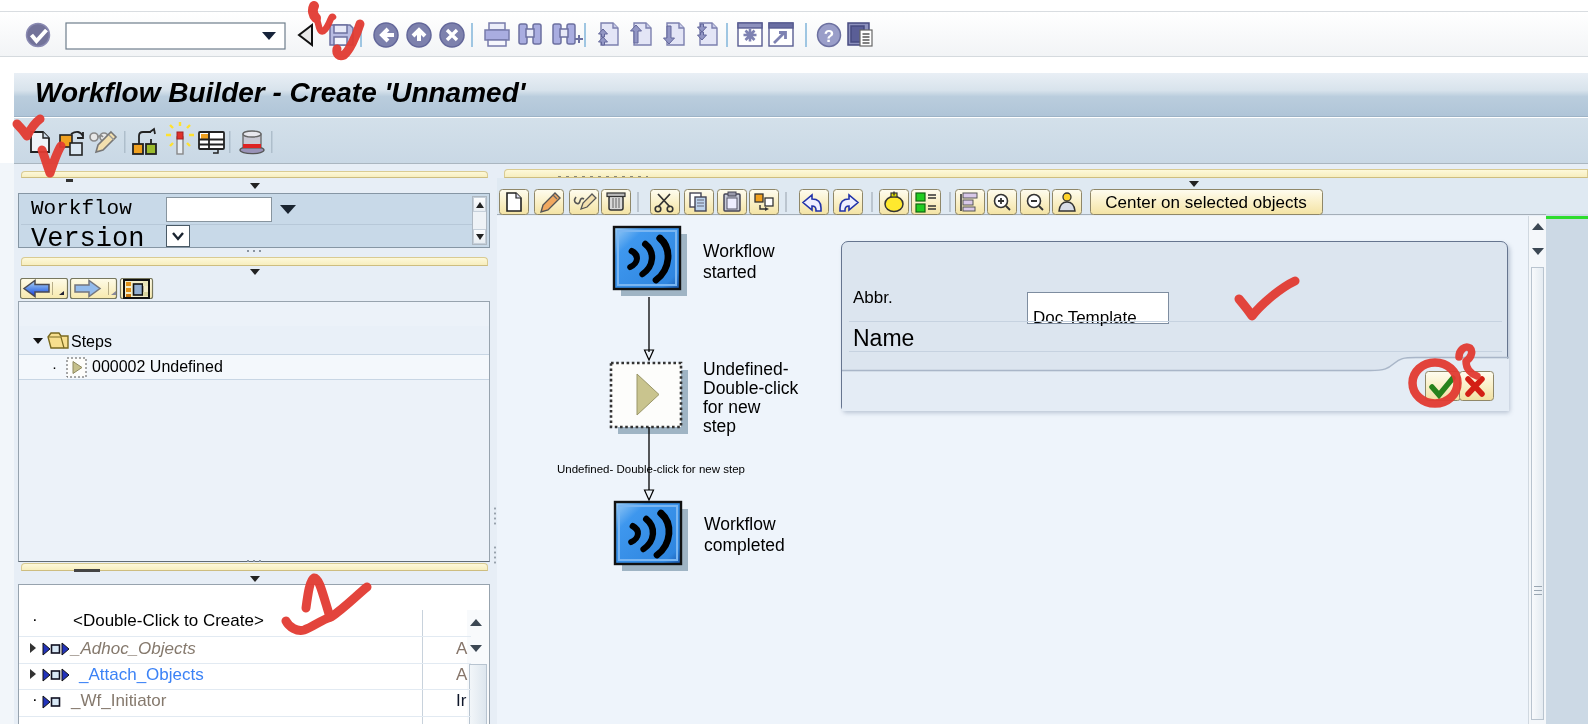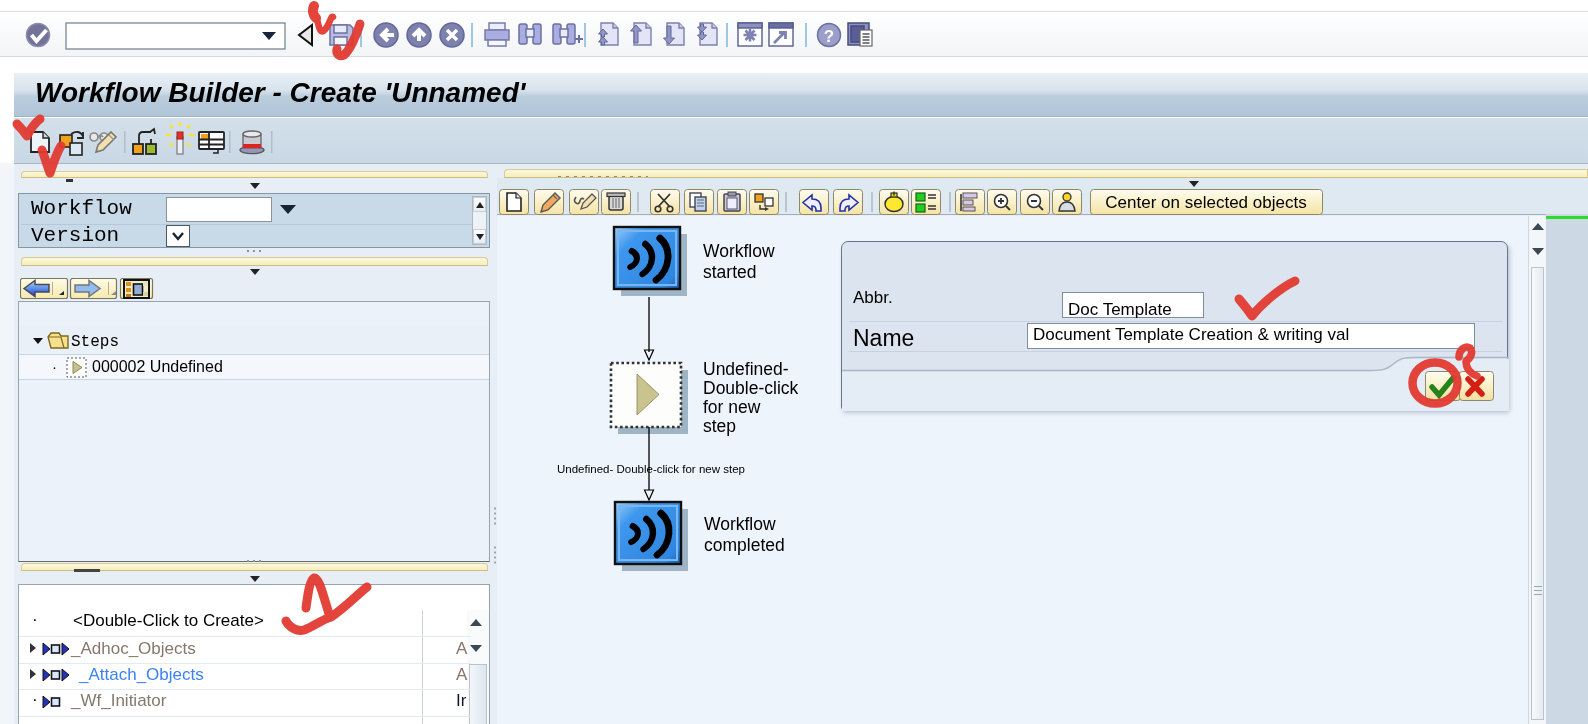--- a/index.html
+++ b/index.html
@@ -180,21 +180,21 @@
 
  <div class="abs yellowtray" style="left:7px;top:6px;width:467px;height:7px;"></div>
  <div class="abs" style="left:52px;top:14px;width:7px;height:3px;background:#333;"></div>
  <div class="abs tri-d" style="left:236px;top:18px;"></div>
 
  <div class="abs" style="left:4px;top:28px;width:472px;height:55px;background:#c8d9e8;border:1px solid #8696a4;">
   <div style="position:absolute;left:12px;top:3px;font-family:'Liberation Mono',monospace;font-size:21px;color:#000;">Workflow</div>
   <div style="position:absolute;left:147px;top:3px;width:106px;height:25px;background:#fff;border:1px solid #88959f;"></div>
   <div class="abs" style="left:261px;top:11px;width:0;height:0;border-left:8px solid transparent;border-right:8px solid transparent;border-top:9px solid #1a2430;"></div>
   <div style="position:absolute;left:2px;top:30px;width:455px;height:1px;background:#b7c8d8;"></div>
-  <div style="position:absolute;left:12px;top:30px;font-family:'Liberation Mono',monospace;font-size:21px;color:#000;text-align:center;">Version</div>
+  <div style="position:absolute;left:12px;top:30px;font-family:'Liberation Mono',monospace;font-size:27px;color:#000;text-align:center;">Version</div>
   <div style="position:absolute;left:147px;top:31px;width:24px;height:22px;background:#fff;border:1px solid #4a5a66;">
    <svg width="22" height="20" viewBox="0 0 22 20">
           <path d="M6,7 l5,6 l5,-6" fill="none" stroke="#1a2430" stroke-width="2.4"></path>
         </svg>
   </div>
 
   <div style="position:absolute;right:2px;top:2px;width:15px;height:49px;background:#eef2f6;border:1px solid #aeb8c2;">
    <div class="scrollbtn" style="position:absolute;left:0px;top:0px;width:13px;height:15px;">
           <span style="width:0;height:0;border-left:4px solid transparent;border-right:4px solid transparent;border-bottom:6px solid #222;"></span>
         </div>
@@ -239,21 +239,21 @@
   <rect x="113.5" y="6" width="9" height="11" fill="#92aed2" stroke="#111" stroke-width="1.6"></rect>
   <rect x="123" y="3" width="5" height="5" fill="#e8e4b8"></rect>
   <rect x="123" y="14" width="5" height="4" fill="#d8d4a0"></rect>
  </svg>
  </div>
 
  <div class="abs" style="left:4px;top:136px;width:472px;height:261px;background:#ecf2f9;border:1px solid #97a3ae;border-bottom-color:#5f6a74;">
   <div class="hdrgrad" style="position:absolute;left:0;top:0;width:470px;height:24px;margin-top:40px;">
    <div style="position:absolute;left:13px;top:3px;font-size:16px;color:#000;">Navigation area</div>
   </div>
-  <div style="position:absolute;left:0;top:24px;width:470px;height:29px;background:#e9f0f8;border-bottom:1px solid #c8d6e4;font-family:Liberation Mono, monospace;">
+  <div style="position:absolute;left:0;top:24px;width:470px;height:29px;background:#e9f0f8;border-bottom:1px solid #c8d6e4;">
    <span style="position:absolute;left:14px;top:12px;width:0;height:0;border-left:5px solid transparent;border-right:5px solid transparent;border-top:6px solid #111;"></span>
    <span id="foldericon" style="position:absolute;left:27px;top:5px;">
     <svg width="24" height="19" viewBox="0 0 24 19">
      <path d="M2,6 l3,-4 h8 l2,3 h7 v12 h-17 z" fill="#f7df8e" stroke="#7a6a20" stroke-width="1.4"></path>
      <path d="M2,6 h13 l3,11" fill="none" stroke="#7a6a20" stroke-width="1.2"></path>
     </svg>
    </span>
    <span style="position:absolute;left:52px;top:7px;font-size:16px;">Steps</span>
   </div>
   <div style="position:absolute;left:0;top:53px;width:470px;height:25px;background:#f4f8fc;border-bottom:1px solid #c8d6e4;">
@@ -286,21 +286,21 @@
     <span style="position:absolute;left:13px;top:0px;">·</span>
     <span style="position:absolute;left:54px;top:1px;color:#000;">&lt;Double-Click to Create&gt;</span>
    </div>
    <div style="position:absolute;left:0;top:28px;width:452px;height:26px;border-bottom:1px solid #e2eaf2;">
     <span style="position:absolute;left:11px;top:5px;width:0;height:0;border-top:5px solid transparent;border-bottom:5px solid transparent;border-left:6px solid #333;"></span>
     <svg style="position:absolute;left:23px;top:3px;" width="28" height="16" viewBox="0 0 28 16">
             <path d="M1,2 L8,8 L1,14 Z" fill="#2233bb" stroke="#111" stroke-width="1"></path>
             <rect x="9.5" y="4" width="8" height="8" fill="#d8e8f6" stroke="#112" stroke-width="1.6"></rect>
             <path d="M20,2 L27,8 L20,14 Z" fill="#2233bb" stroke="#111" stroke-width="1"></path>
           </svg>
-    <span style="position:absolute;left:52px;top:1px;color:#85796d;">_Adhoc_Objects</span>
+    <span style="position:absolute;left:52px;top:1px;color:#85796d;font-style:italic;">_Adhoc_Objects</span>
     <span style="position:absolute;left:437px;top:1px;color:#86756a;">A</span>
    </div>
    <div style="position:absolute;left:0;top:54px;width:452px;height:26px;border-bottom:1px solid #e2eaf2;">
     <span style="position:absolute;left:11px;top:5px;width:0;height:0;border-top:5px solid transparent;border-bottom:5px solid transparent;border-left:6px solid #333;"></span>
     <svg style="position:absolute;left:23px;top:3px;" width="28" height="16" viewBox="0 0 28 16">
             <path d="M1,2 L8,8 L1,14 Z" fill="#2233bb" stroke="#111" stroke-width="1"></path>
             <rect x="9.5" y="4" width="8" height="8" fill="#d8e8f6" stroke="#112" stroke-width="1.6"></rect>
             <path d="M20,2 L27,8 L20,14 Z" fill="#2233bb" stroke="#111" stroke-width="1"></path>
           </svg>
     <span style="position:absolute;left:60px;top:1px;color:#3b82f6;">_Attach_Objects</span>
@@ -490,24 +490,23 @@
    <path d="M44,11 q10,8 10,21 q0,13 -10,21" stroke-width="6.8"></path>
   </g>
  </g>
  <text x="207" y="314" font-size="17.5" font-family="Liberation Sans" fill="#000">Workflow</text>
  <text x="207" y="335" font-size="17.5" font-family="Liberation Sans" fill="#000">completed</text>
 </svg>
 </div>
 
 <div class="abs" id="dialog" style="left:841px;top:241px;width:667px;height:169px;background:#dce5ef;border:1px solid #66758f;border-radius:7px 7px 3px 3px;box-shadow:2px 3px 4px rgba(90,110,140,.35);">
  <div style="position:absolute;left:11px;top:46px;font-size:17px;">Abbr.</div>
- <div style="position:absolute;left:185px;top:50px;width:142px;height:26px;background:#fff;border:1px solid #7e8da0;font-size:17px;padding:7px 5px;margin-left:35px;">Doc Template</div>
+ <div style="position:absolute;left:185px;top:50px;width:142px;height:26px;background:#fff;border:1px solid #7e8da0;font-size:17px;padding:15px 5px;">Doc Template</div>
  <div style="position:absolute;left:7px;top:79px;width:653px;height:1px;background:#c6d2e0;"></div>
  <div style="position:absolute;left:11px;top:83px;font-size:23px;">Name</div>
- <div style="position:absolute;left:185px;top:81px;width:448px;height:26px;background:#fff;border:1px solid #7e8da0;font-size:17px;padding:1px 5px;">Document Template Creation &amp; writing val</div>
  <div style="position:absolute;left:7px;top:109px;width:653px;height:1px;background:#c6d2e0;"></div>
 
  <svg style="position:absolute;left:0;top:106px;" width="667" height="63" viewBox="0 0 667 63">
   <path d="M0,23.5 L528,23.5 C543,23.5 546,21.5 552,16.5 C558,11.5 561,10.5 574,10.5 L667,10.5 L667,63 L0,63 Z" fill="#e4ecf5"></path>
   <path d="M0,22.5 L528,22.5 C543,22.5 546,20.5 552,15.5 C558,10.5 561,9.5 574,9.5 L667,9.5" fill="none" stroke="#a9b6c8" stroke-width="1.5"></path>
  </svg>
  <span id="okbtn" style="position:absolute;left:583px;top:129px;">
   <svg width="36" height="30" viewBox="0 0 36 30">
    <rect x="0.5" y="0.5" width="35" height="29" rx="3" fill="url(#ybtn2)" stroke="#8f8768"></rect>
    <path d="M7,16 l7,8 l14,-17" fill="none" stroke="#27821c" stroke-width="5.5" stroke-linecap="round"></path>

